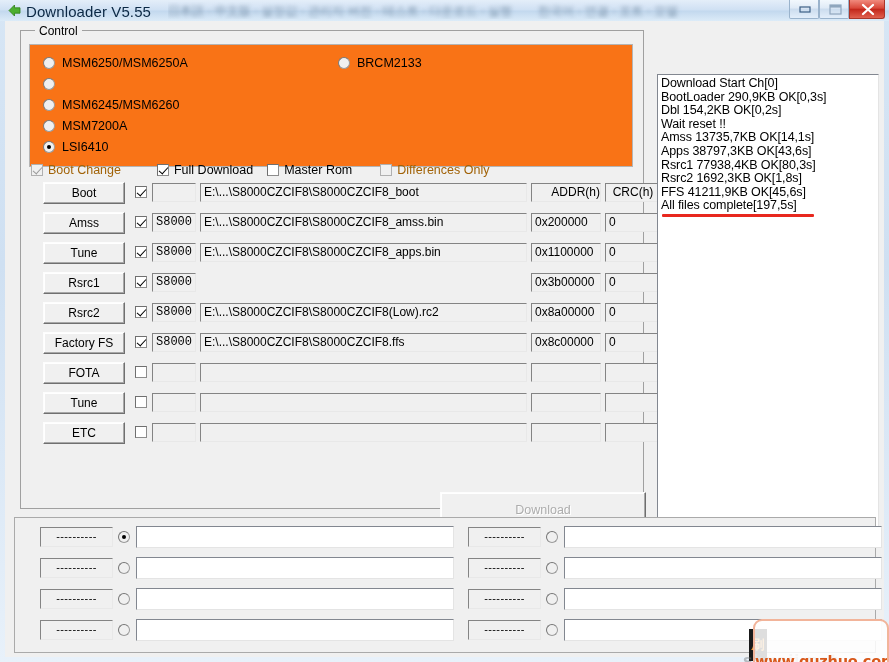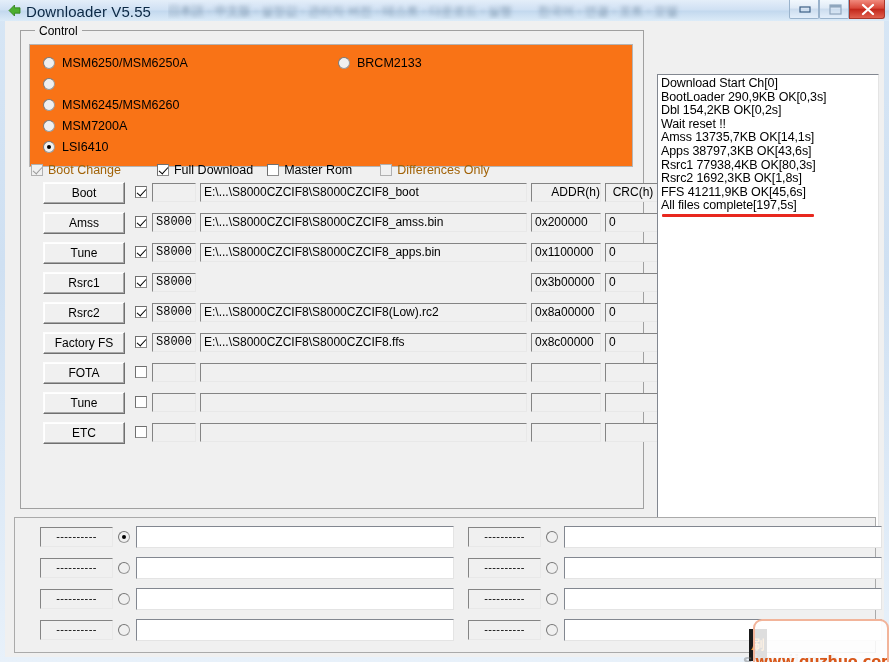--- a/index.html
+++ b/index.html
@@ -603,20 +603,21 @@
             <div class="frow" style="top: 240px; width: 630px;">
               <div class="fbtn">ETC</div>
               <span class="frow-chk"></span>
               <div class="fin fin-tag"></div>
               <div class="fin fin-path"></div>
               <div class="fin fin-addr"></div>
               <div class="fin fin-crc"></div>
             </div>
           </div>
 
+        <div id="download-btn">Download</div>
       </div>
 
       <div id="log-panel">
         <div id="log-text">Download Start Ch[0]
 BootLoader 290,9KB OK[0,3s]
 Dbl 154,2KB OK[0,2s]
 Wait reset !!
 Amss 13735,7KB OK[14,1s]
 Apps 38797,3KB OK[43,6s]
 Rsrc1 77938,4KB OK[80,3s]

